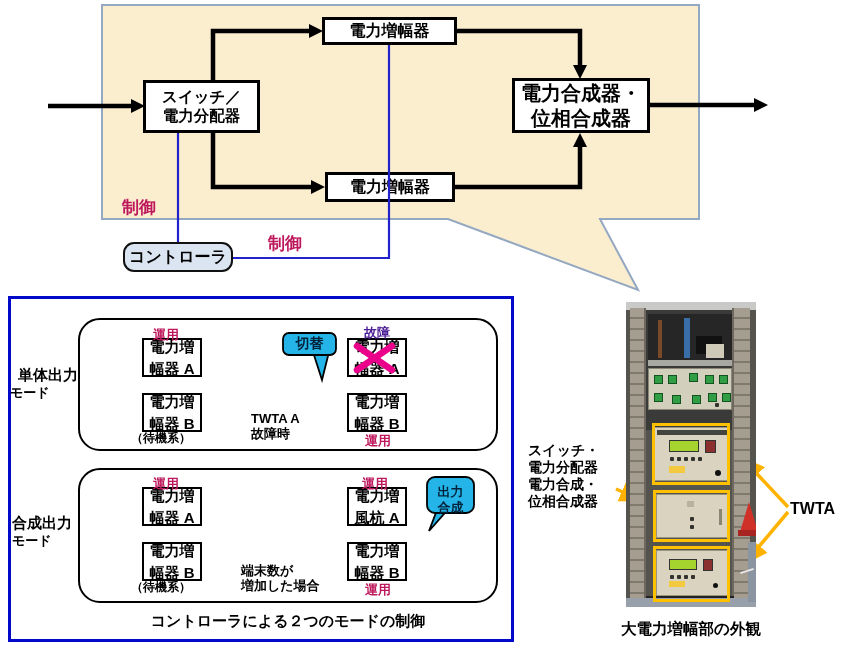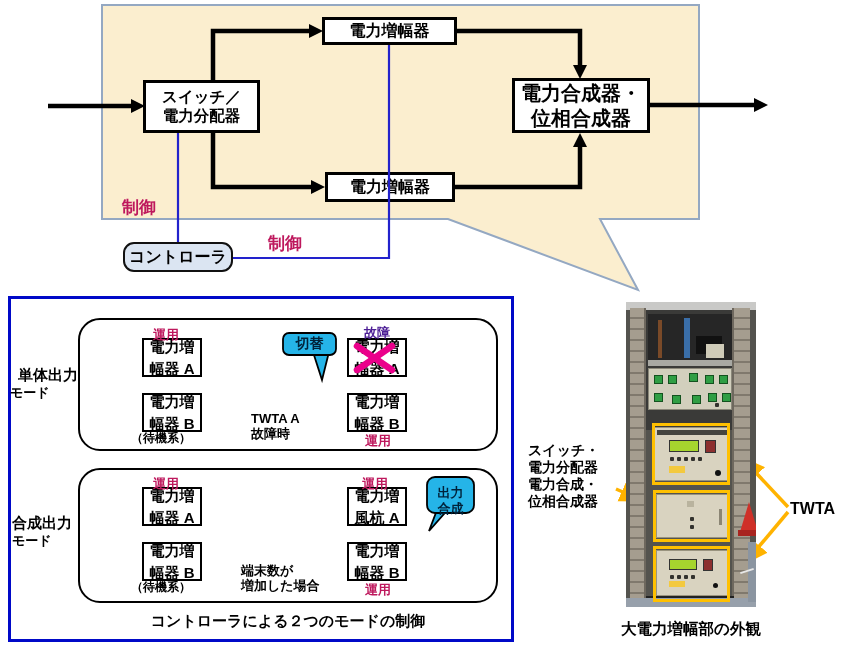--- a/index.html
+++ b/index.html
@@ -182,21 +182,21 @@
       <rect x="427" y="477" width="47" height="36" rx="8" fill="#25b4e8" stroke="#000" stroke-width="1.8"></rect>
     </g>
 
     <g stroke="#eb008b" stroke-width="6.5" stroke-linecap="round">
       <path d="M357,346 L392,370"></path>
       <path d="M392,346 L357,370"></path>
     </g>
   </svg>
 
   <div class="abs fbox bubbletxt lbl" style="left:283px;top:334px;width:53px;height:20px;font-size:14px;z-index:14;">切替</div>
-  <div class="abs fbox bubbletxt lbl pre" style="left:427px;top:478px;width:47px;height:46px;font-size:13px;line-height:1.25;z-index:14;">出力
+  <div class="abs fbox bubbletxt lbl pre" style="left:427px;top:478px;width:47px;height:46px;font-size:13px;line-height:1.25;z-index:14;font-family:Liberation Mono, monospace;">出力
 合成</div>
 
   <div id="photo" class="abs">
     <div class="abs" style="left:0;top:0;width:130px;height:8px;background:#c9c9c7;"></div>
     <div class="abs" style="left:20px;top:8px;width:88px;height:120px;background:#3a3a38;"></div>
     <div class="abs rail" style="left:4px;top:6px;width:16px;height:299px;border-right:2px solid #6e685e;"></div>
     <div class="abs rail" style="left:106px;top:6px;width:18px;height:299px;border-left:2px solid #6e685e;"></div>
 
     <div class="abs" style="left:22px;top:12px;width:84px;height:46px;background:#262626;">
       <div class="abs" style="left:36px;top:4px;width:6px;height:40px;background:#3a6ea8;"></div>

